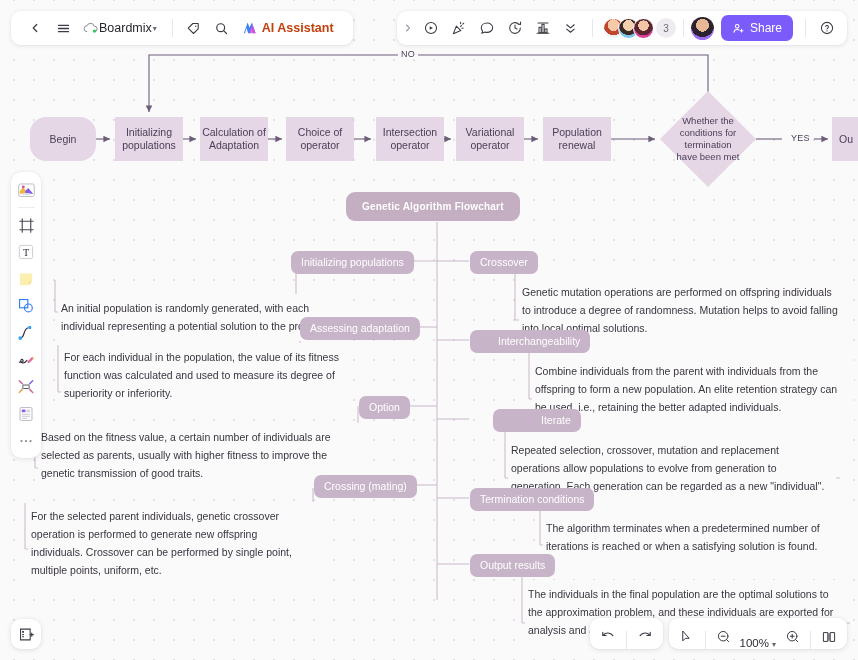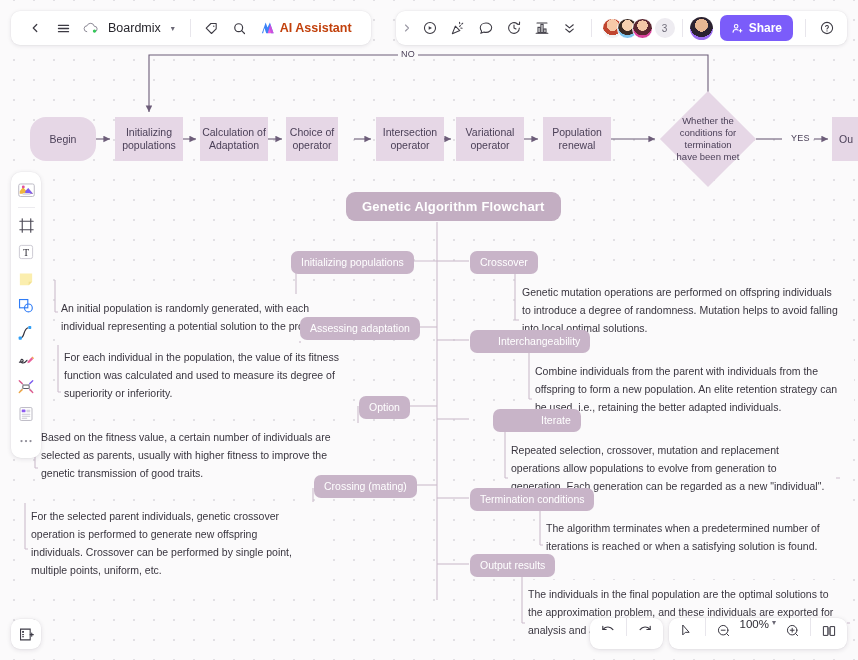--- a/index.html
+++ b/index.html
@@ -27,21 +27,21 @@
   }
   #topbar-left{ left:11px; padding:0 10px; gap:0px; }
   #topbar-right{ right:11px; padding:0 6px 0 2px; }
   .tb-btn{
     width:28px;height:28px;border-radius:6px;
     display:flex;align-items:center;justify-content:center;
     color:#3c3a43; flex:none;
   }
   .tb-sep{ width:1px;height:18px;background:#e8e6ec;margin:0 7px;flex:none;}
   .doc-name{
-    display:flex;align-items:center;gap:10px;padding:0 8px 0 6px;height:26px;
+    display:flex;align-items:center;gap:1px;padding:0 8px 0 6px;height:26px;
     border-radius:6px;font-size:12.5px;color:#27262c;white-space:nowrap;
   }
   .cloud-ic{position:relative;width:15px;height:12px;flex:none;}
   .chev{font-size:8px;color:#6b6875;}
   .ai-btn{
     display:flex;align-items:center;gap:5px;height:26px;padding:0 9px 0 6px;
     border-radius:6px;font-size:12.5px;font-weight:600;color:#c2410c;white-space:nowrap;
   }
   .ai-logo{width:15px;height:14px;flex:none;}
   
@@ -52,42 +52,42 @@
   }
   .av:first-child{margin-left:0;}
   .av-more{
     width:20px;height:20px;border-radius:50%;background:#eeecf1;color:#6e6b78;
     font-size:10px;display:flex;align-items:center;justify-content:center;
     margin-left:2px;flex:none;
   }
   .av-self{width:23px;height:23px;border-radius:50%;flex:none;}
   .share-btn{
     display:flex;align-items:center;gap:5px;height:26px;padding:0 11px;
-    background:#7b5cfa;color:#fff;border-radius:7px;font-size:12px;font-weight:700;
+    background:#7b5cfa;color:#fff;border-radius:7px;font-size:12px;font-weight:400;
     white-space:nowrap;flex:none;
   }
   
   #rail{
     position:absolute;left:11px;top:172px;width:30px;
     background:#fff;border-radius:10px;
     box-shadow:0 1px 5px rgba(30,20,50,.11), 0 0 0 .5px rgba(0,0,0,.03);
     padding:5px 0 4px;display:flex;flex-direction:column;align-items:center;gap:1px;
   }
   .rail-btn{width:24px;height:26px;border-radius:6px;display:flex;align-items:center;justify-content:center;}
   .rail-div{width:17px;height:1px;background:#ecebef;margin:3px 0;}
   
   #present-btn{
     position:absolute;left:11px;bottom:11px;width:30px;height:30px;background:#fff;
     border-radius:9px;box-shadow:0 1px 5px rgba(30,20,50,.12),0 0 0 .5px rgba(0,0,0,.03);
     display:flex;align-items:center;justify-content:center;
   }
   .botbar{
     position:absolute;bottom:11px;height:31px;background:#fff;border-radius:9px;
     box-shadow:0 1px 5px rgba(30,20,50,.12),0 0 0 .5px rgba(0,0,0,.03);
-    display:flex;align-items:flex-start;padding:0 5px;
+    display:flex;align-items:flex-end;padding:0 5px;
   }
   #undo-bar{right:195px;gap:2px;}
   #zoom-bar{right:11px;gap:1px;}
   .bot-btn{width:26px;height:25px;border-radius:6px;display:flex;align-items:center;justify-content:center;color:#3a3842;}
   .zoom-val{font-size:11.5px;color:#2e2d35;padding:0 2px;min-width:31px;text-align:center;}
   
   #flow{position:absolute;left:0;top:0;width:858px;height:185px;}
   .fbox{
     position:absolute;background:#e6d7e6;color:#4a3f57;
     font-size:10.5px;line-height:13px;text-align:center;
@@ -101,21 +101,21 @@
   }
   .fdia span{transform:rotate(-45deg);display:block;width:96px;}
   .flabel{position:absolute;font-size:9px;color:#4a3f57;letter-spacing:.3px;background:#fbfafb;padding:0 3px;}
   
   #mind{position:absolute;left:0;top:0;width:858px;height:660px;}
   .node{
     position:absolute;background:#c8b4c8;color:#fff;border-radius:7px;
     font-size:10.5px;padding:5px 10px;white-space:nowrap;line-height:13px;
   }
   .node.root{
-    background:#c3aec2;font-size:13px;font-weight:600;padding:8px 16px;border-radius:9px;
+    background:#c3aec2;font-size:10px;font-weight:600;padding:8px 16px;border-radius:9px;
     letter-spacing:.2px;
   }
   .desc{
     position:absolute;background:#fbfafb;color:#39353f;
     font-size:10.5px;line-height:18px;padding:5px 8px 6px 3px;
   }
 </style>
 </head>
 <body>
 
@@ -144,21 +144,21 @@
 <div id="flow">
   <div class="fbox" style="left:30px;top:117px;width:66px;height:44px;border-radius:16px;">
     <span>Begin</span>
   </div>
   <div class="fbox" style="left:115px;top:117px;width:68px;height:44px;">
     <span>Initializing populations</span>
   </div>
   <div class="fbox" style="left:200px;top:117px;width:68px;height:44px;">
     <span>Calculation of Adaptation</span>
   </div>
-  <div class="fbox" style="left:286px;top:117px;width:52px;height:44px;">
+  <div class="fbox" style="left:286px;top:117px;width:68px;height:44px;">
     <span>Choice of operator</span>
   </div>
   <div class="fbox" style="left:376px;top:117px;width:68px;height:44px;">
     <span>Intersection operator</span>
   </div>
   <div class="fbox" style="left:456px;top:117px;width:68px;height:44px;">
     <span>Variational operator</span>
   </div>
   <div class="fbox" style="left:543px;top:117px;width:68px;height:44px;">
     <span>Population renewal</span>

